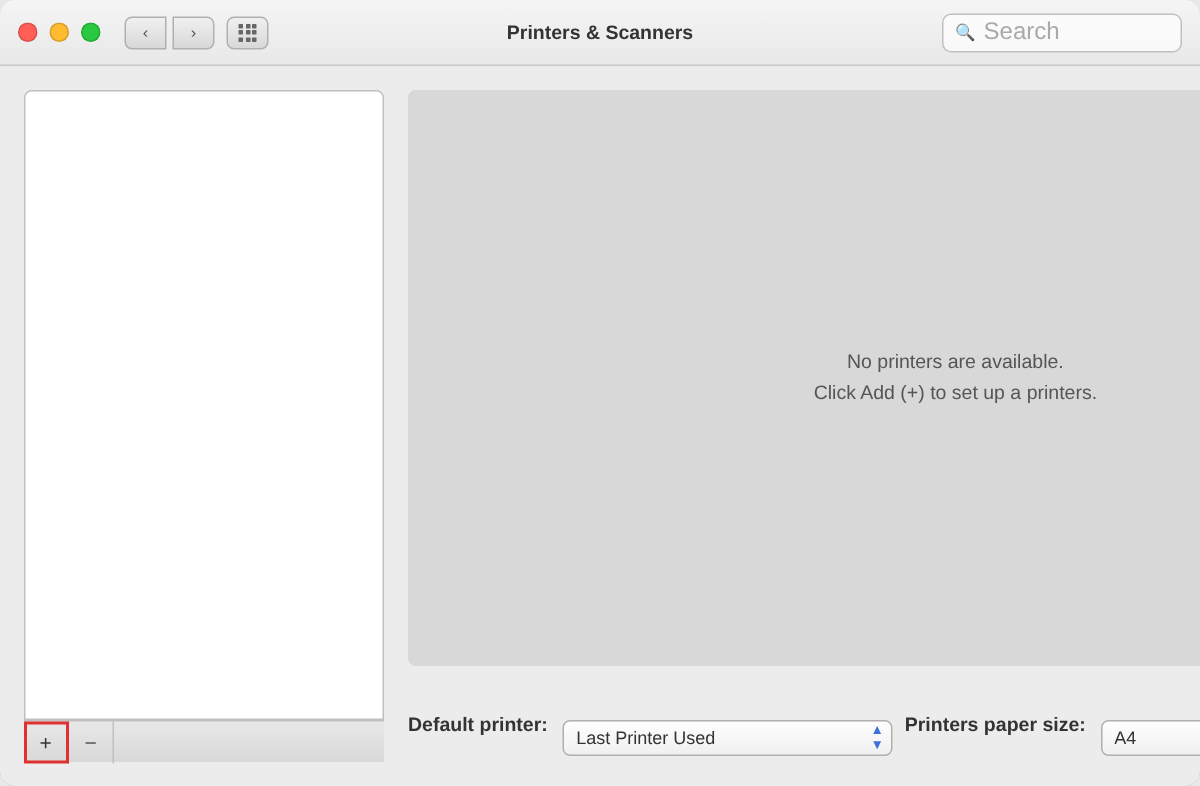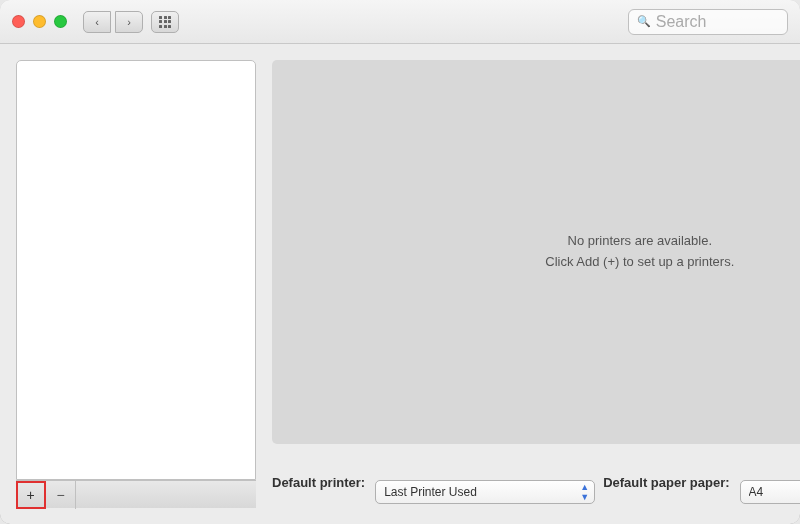--- a/index.html
+++ b/index.html
@@ -356,20 +356,21 @@
           <div class="grid-dot"></div>
         <div class="grid-dot"></div>
           <div class="grid-dot"></div>
           <div class="grid-dot"></div>
         <div class="grid-dot"></div>
           <div class="grid-dot"></div>
           <div class="grid-dot"></div>
       </div>
     </div>
 
+    <div class="title-bar-title">Printers &amp; Scanners</div>
 
     <div class="search-box">
       <span class="search-icon">🔍</span>
       <input class="search-input" type="text" placeholder="Search" style="">
     </div>
   </div>
 
   <div class="main-content">
 
     <div class="left-panel">
@@ -397,21 +398,21 @@
               <option>Last Printer Used</option>
             </select>
             <div class="select-arrows">
               <span>▲</span>
               <span>▼</span>
             </div>
           </div>
         </div>
 
         <div class="control-row bottom-row">
-          <span class="control-label">Default paper paper:</span>
+          <span class="control-label">Printers paper size:</span>
           <div class="select-wrapper">
             <select>
               <option>A4</option>
               <option>Letter</option>
               <option>Legal</option>
             </select>
             <div class="select-arrows">
               <span>▲</span>
               <span>▼</span>
             </div>

